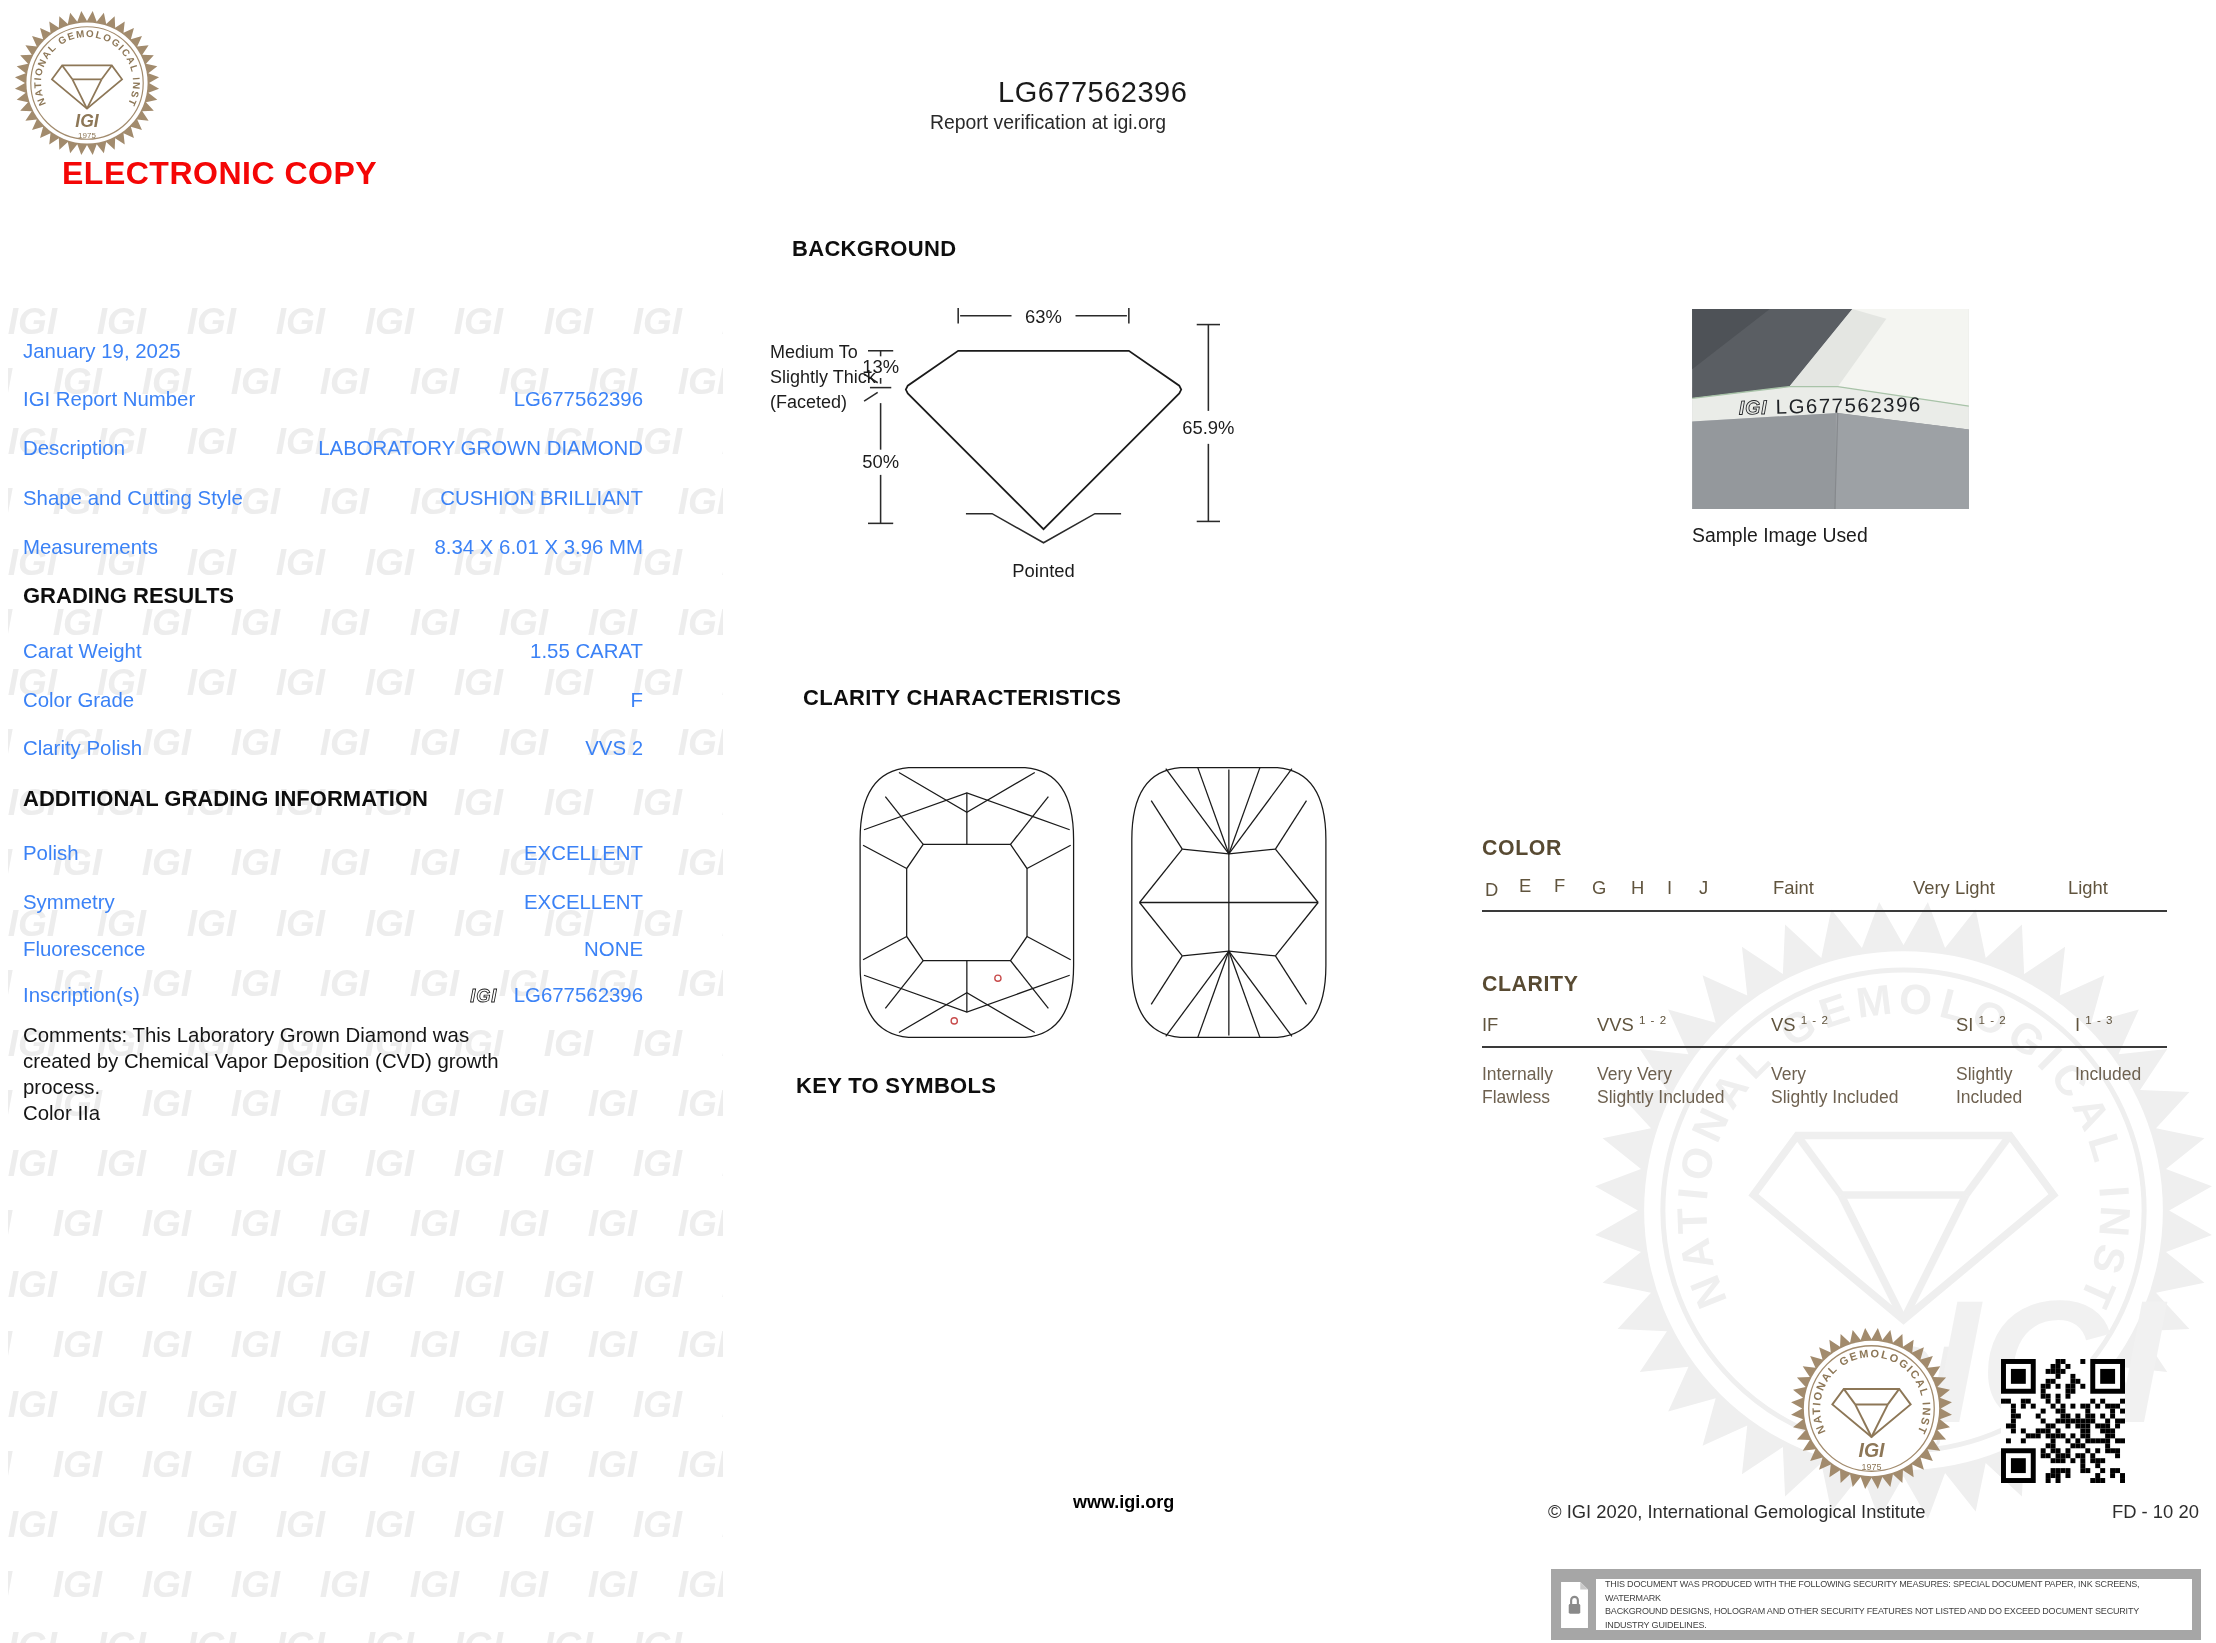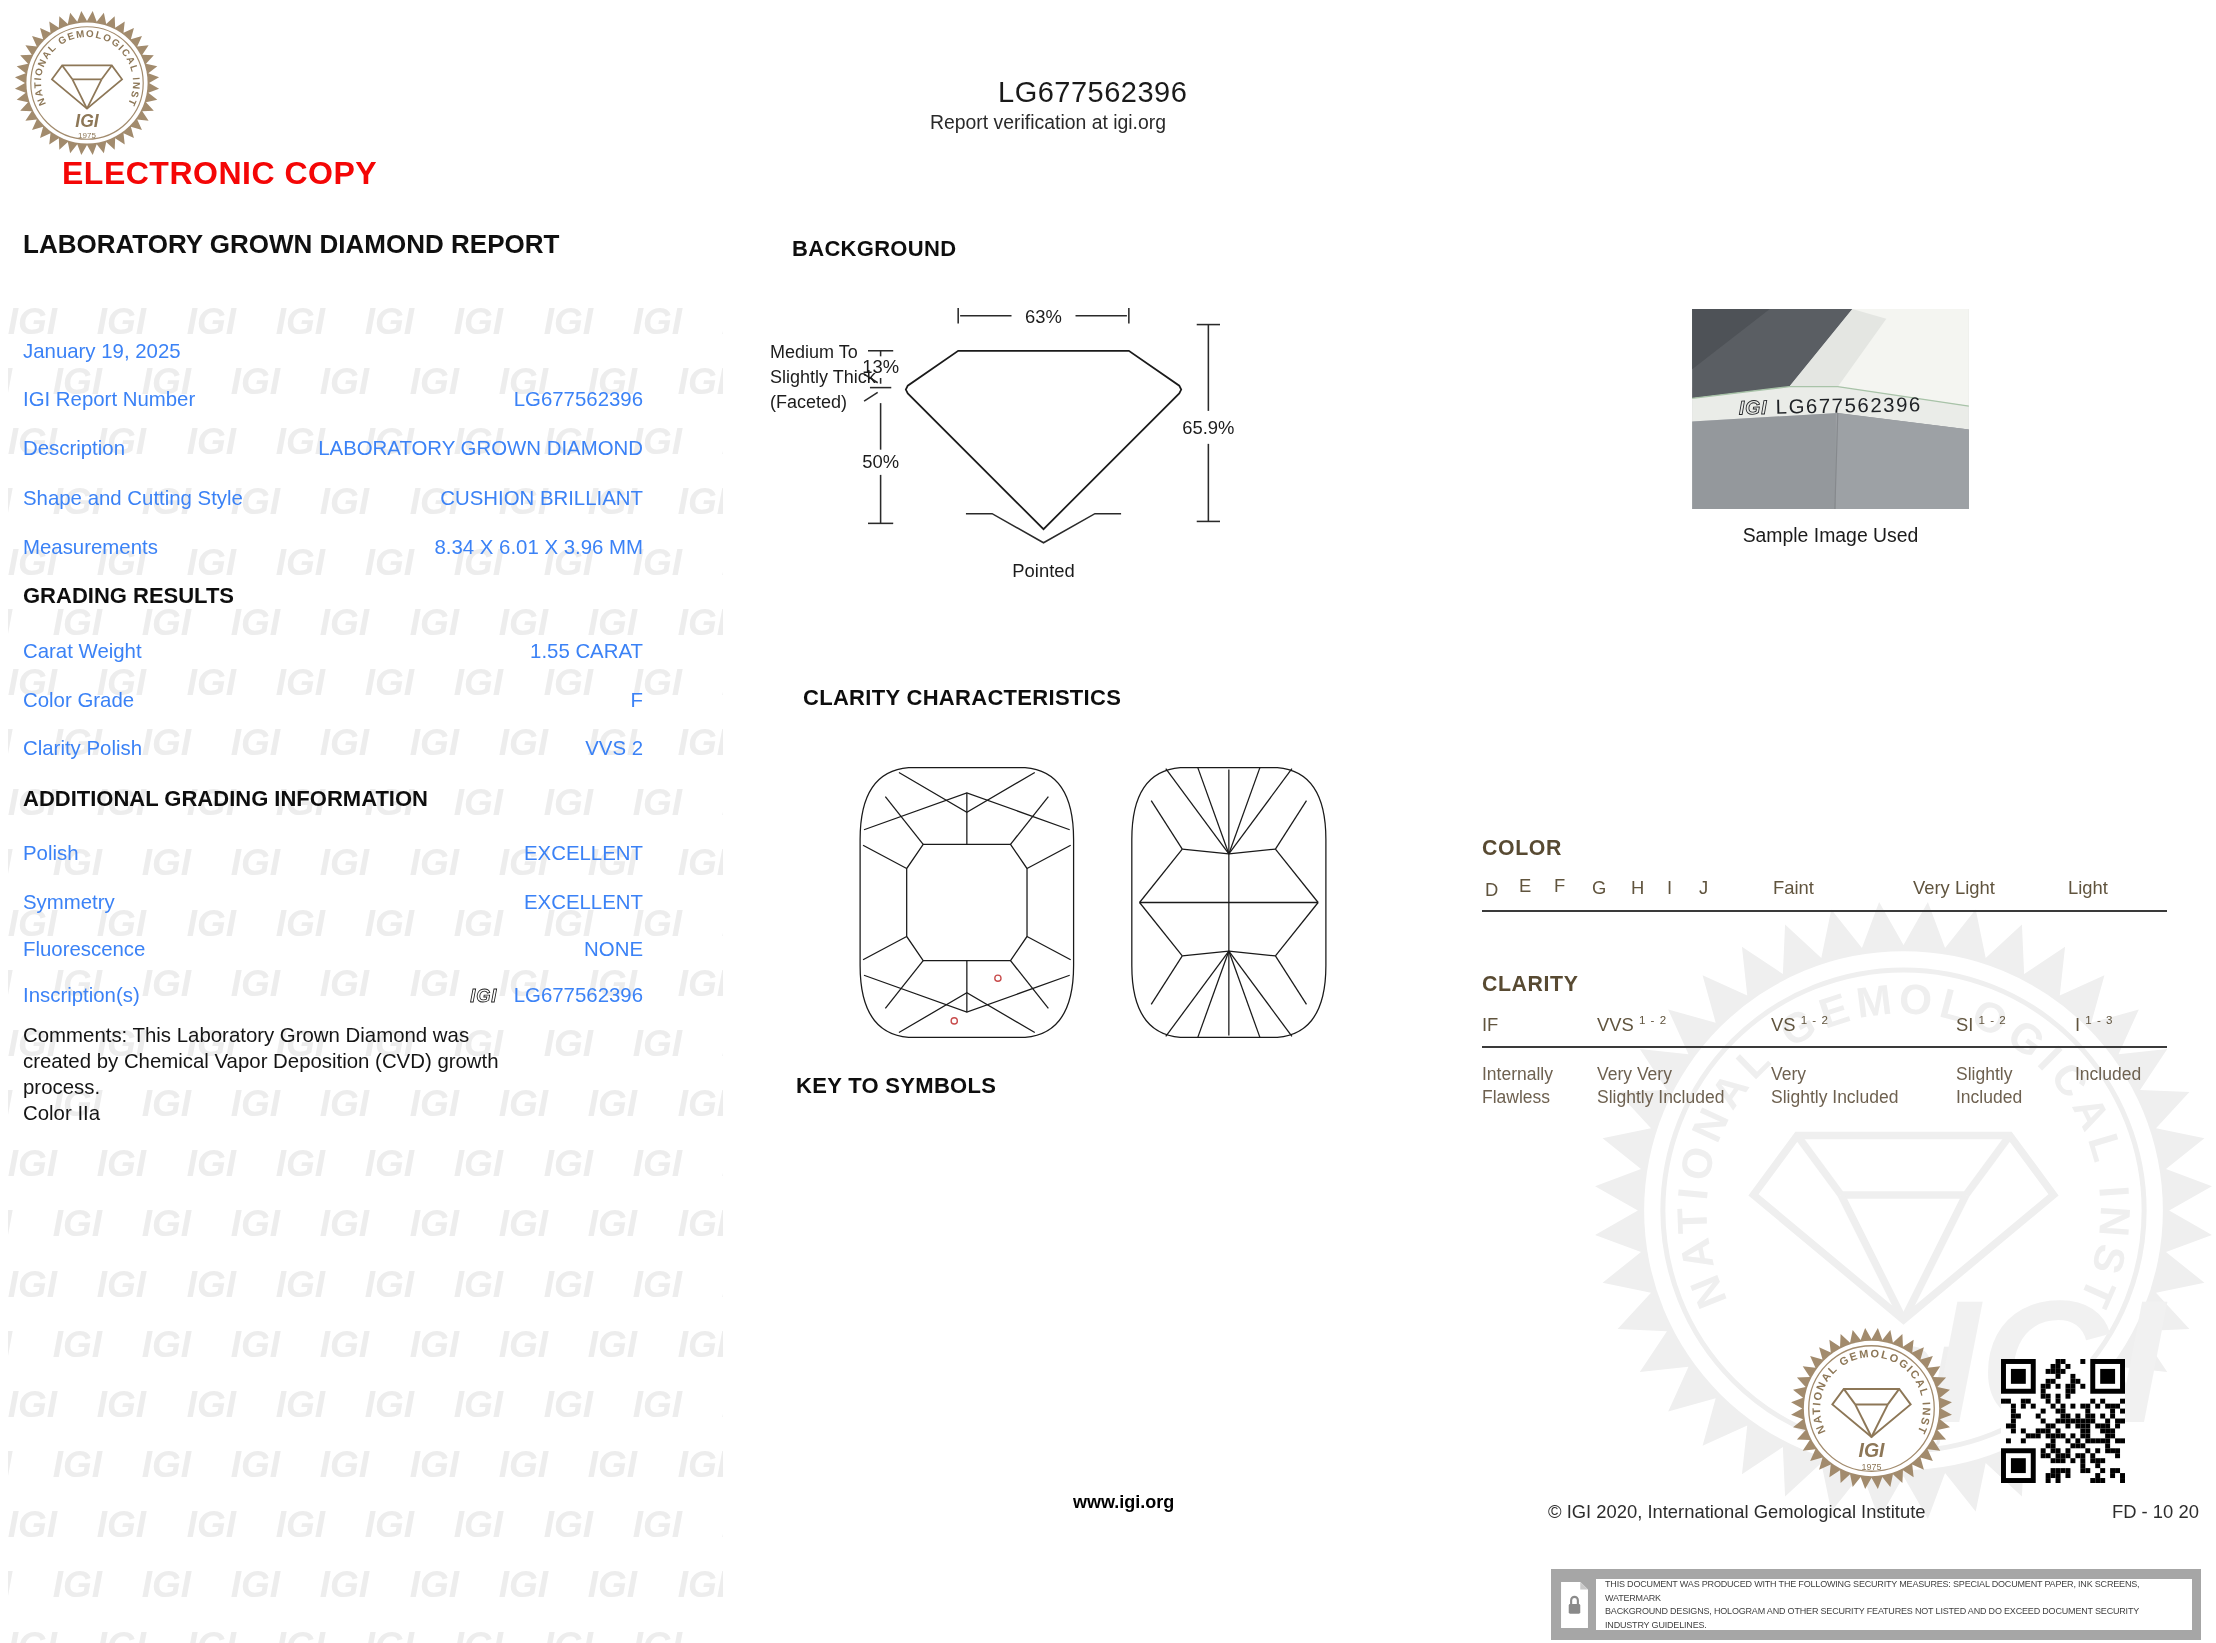--- a/index.html
+++ b/index.html
@@ -23,21 +23,21 @@
   .comments{position:absolute;left:23px;width:505px;font-size:20.4px;line-height:26px;white-space:pre-line;}
   .insc-val{display:flex;align-items:center;gap:5.8px;}
 
   
   .mid-head{position:absolute;font-size:22px;font-weight:bold;color:#0e0e0e;letter-spacing:0.3px;}
 
   .girdle-note{left:770px;top:340px;width:128px;font-size:18px;line-height:25px;color:#1c1c1c;white-space:pre-line;}
   .key-lines{left:825px;top:1118px;font-size:20.4px;line-height:26px;color:#101010;white-space:pre-line;}
 
   
-  .sample-cap{left:1692px;top:524px;width:277px;text-align:center;font-size:19.4px;color:#1b1b1b;}
+  .sample-cap{left:1692px;top:524px;width:277px;text-align:left;font-size:19.4px;color:#1b1b1b;}
 
   
   .scale{position:absolute;width:691px;}
   .scale-title{font-size:21.3px;font-weight:bold;color:#584a32;letter-spacing:0.6px;}
   .scale-line{position:absolute;left:0;width:685px;height:1.9px;background:#3a3a3a;}
   .cletter{position:absolute;font-size:18.4px;color:#60543e;}
   .cgrade{position:absolute;font-size:18.4px;color:#60543e;white-space:nowrap;}
   .cgrade sup{font-size:11.6px;letter-spacing:1px;}
   .cdesc{position:absolute;font-size:17.5px;line-height:23px;color:#6e6150;white-space:pre-line;}
 
@@ -315,21 +315,20 @@
       <line x1="66" y1="76" x2="80" y2="95"></line>
           <line x1="134" y1="76" x2="120" y2="95"></line>
       <line x1="80" y1="95" x2="120" y2="95"></line>
       <line x1="80" y1="95" x2="100" y2="135"></line>
           <line x1="120" y1="95" x2="100" y2="135"></line>
     </g>
     <text x="100" y="160" text-anchor="middle" font-size="24" font-weight="bold" font-style="italic" fill="#8d7757">IGI</text>
     <text x="100" y="176" text-anchor="middle" font-size="11" fill="#8d7757">1975</text>
   </svg></div>
   <div class="abs z1 electronic">ELECTRONIC COPY</div>
-  <div class="abs z1 report-title">LABORATORY GROWN DIAMOND REPORT</div>
   <div class="abs z1 center-no">LG677562396</div>
   <div class="abs z1 center-verif">Report verification at igi.org</div>
 
   <div class="row z1" style="top:340px">
     <span class="lbl">January 19, 2025</span>
   </div>
   <div class="row z1" style="top:388px">
     <span class="lbl">IGI Report Number</span>
     <span class="val">LG677562396</span>
   </div>

